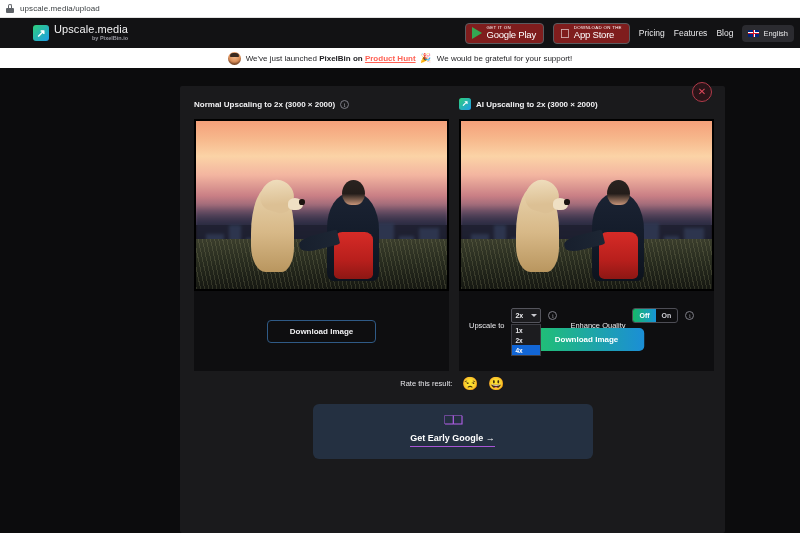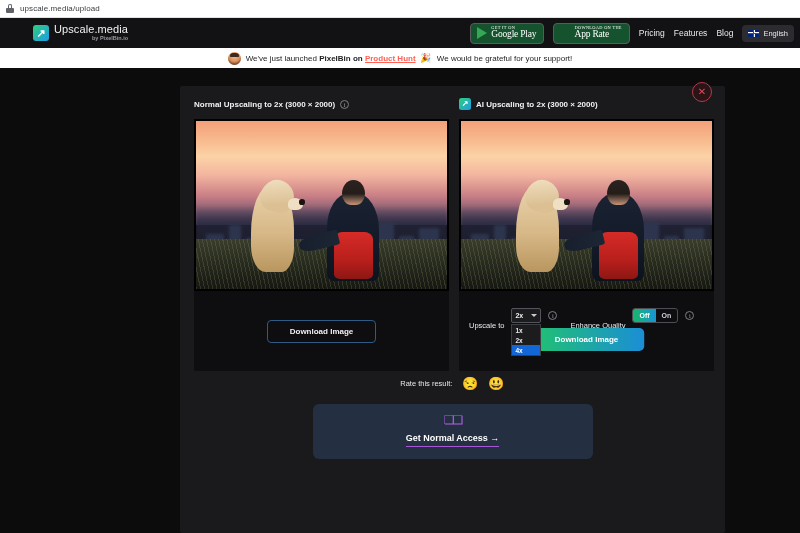--- a/index.html
+++ b/index.html
@@ -43,22 +43,22 @@
   .logo-mark::after {
     content: "↗"; position: absolute; inset: 0;
     color: #fff; font-size: 11px; line-height: 16px; text-align: center; font-weight: 700;
   }
   .logo-text { line-height: 1; }
   .logo-title { font-size: 11px; color: #f2f2f3; font-weight: 400; letter-spacing: .1px; display:block; }
   .logo-sub { font-size: 5.5px; color: #9a9aa2; display: block; text-align: right; margin-top: 1px; font-weight: 700; }
 
   .header-right { margin-left: auto; display: flex; align-items: center; gap: 9px; }
   .store-badge {
-    background: #14532d; border: 1px solid #5a5a5e; border-radius: 4px;
-    height: 21px; display: flex; align-items: center; gap: 4px; padding: 0 7px 0 6px; font-family: Liberation Serif, serif;
+    background: #7f1d1d; border: 1px solid #5a5a5e; border-radius: 4px;
+    height: 21px; display: flex; align-items: center; gap: 4px; padding: 0 7px 0 6px;
   }
   .store-badge .glyph { font-size: 13px; line-height: 1; color: #fff; }
   .gp-triangle {
     width: 0; height: 0; border-style: solid;
     border-width: 6px 0 6px 10px;
     border-color: transparent transparent transparent #34a853;
     position: relative;
   }
   .store-txt { line-height: 1.05; }
   .store-small { display: block; font-size: 4.4px; color: #fff; letter-spacing: .3px; text-transform: uppercase; }
@@ -291,21 +291,21 @@
       <span class="gp-triangle"></span>
       <span class="store-txt">
         <span class="store-small">GET IT ON</span>
         <span class="store-big">Google Play</span>
       </span>
     </div>
     <div class="store-badge">
       <span class="glyph"></span>
       <span class="store-txt">
         <span class="store-small">Download on the</span>
-        <span class="store-big">App Rate</span>
+        <span class="store-big">App Store</span>
       </span>
     </div>
     <a class="nav-link" href="#">Pricing</a>
     <a class="nav-link" href="#">Features</a>
     <a class="nav-link" href="#">Blog</a>
     <div class="lang-btn">
       <span class="flag">
           <span class="cross-r"></span>
           <span class="cross-r2"></span>
         </span>
@@ -419,17 +419,17 @@
     </div>
 
     <div class="rate-row">
       <span class="rate-label">Rate this result:</span>
       <span class="rate-emoji">😒</span>
       <span class="rate-emoji">😃</span>
     </div>
 
     <div class="bulk-card">
       <div class="bulk-icon">❏❏</div>
-      <div class="bulk-cta">Get Normal Access →</div>
+      <div class="bulk-cta">Get Early Google →</div>
     </div>
 
   </div>
 </div>
 
 </body></html>

